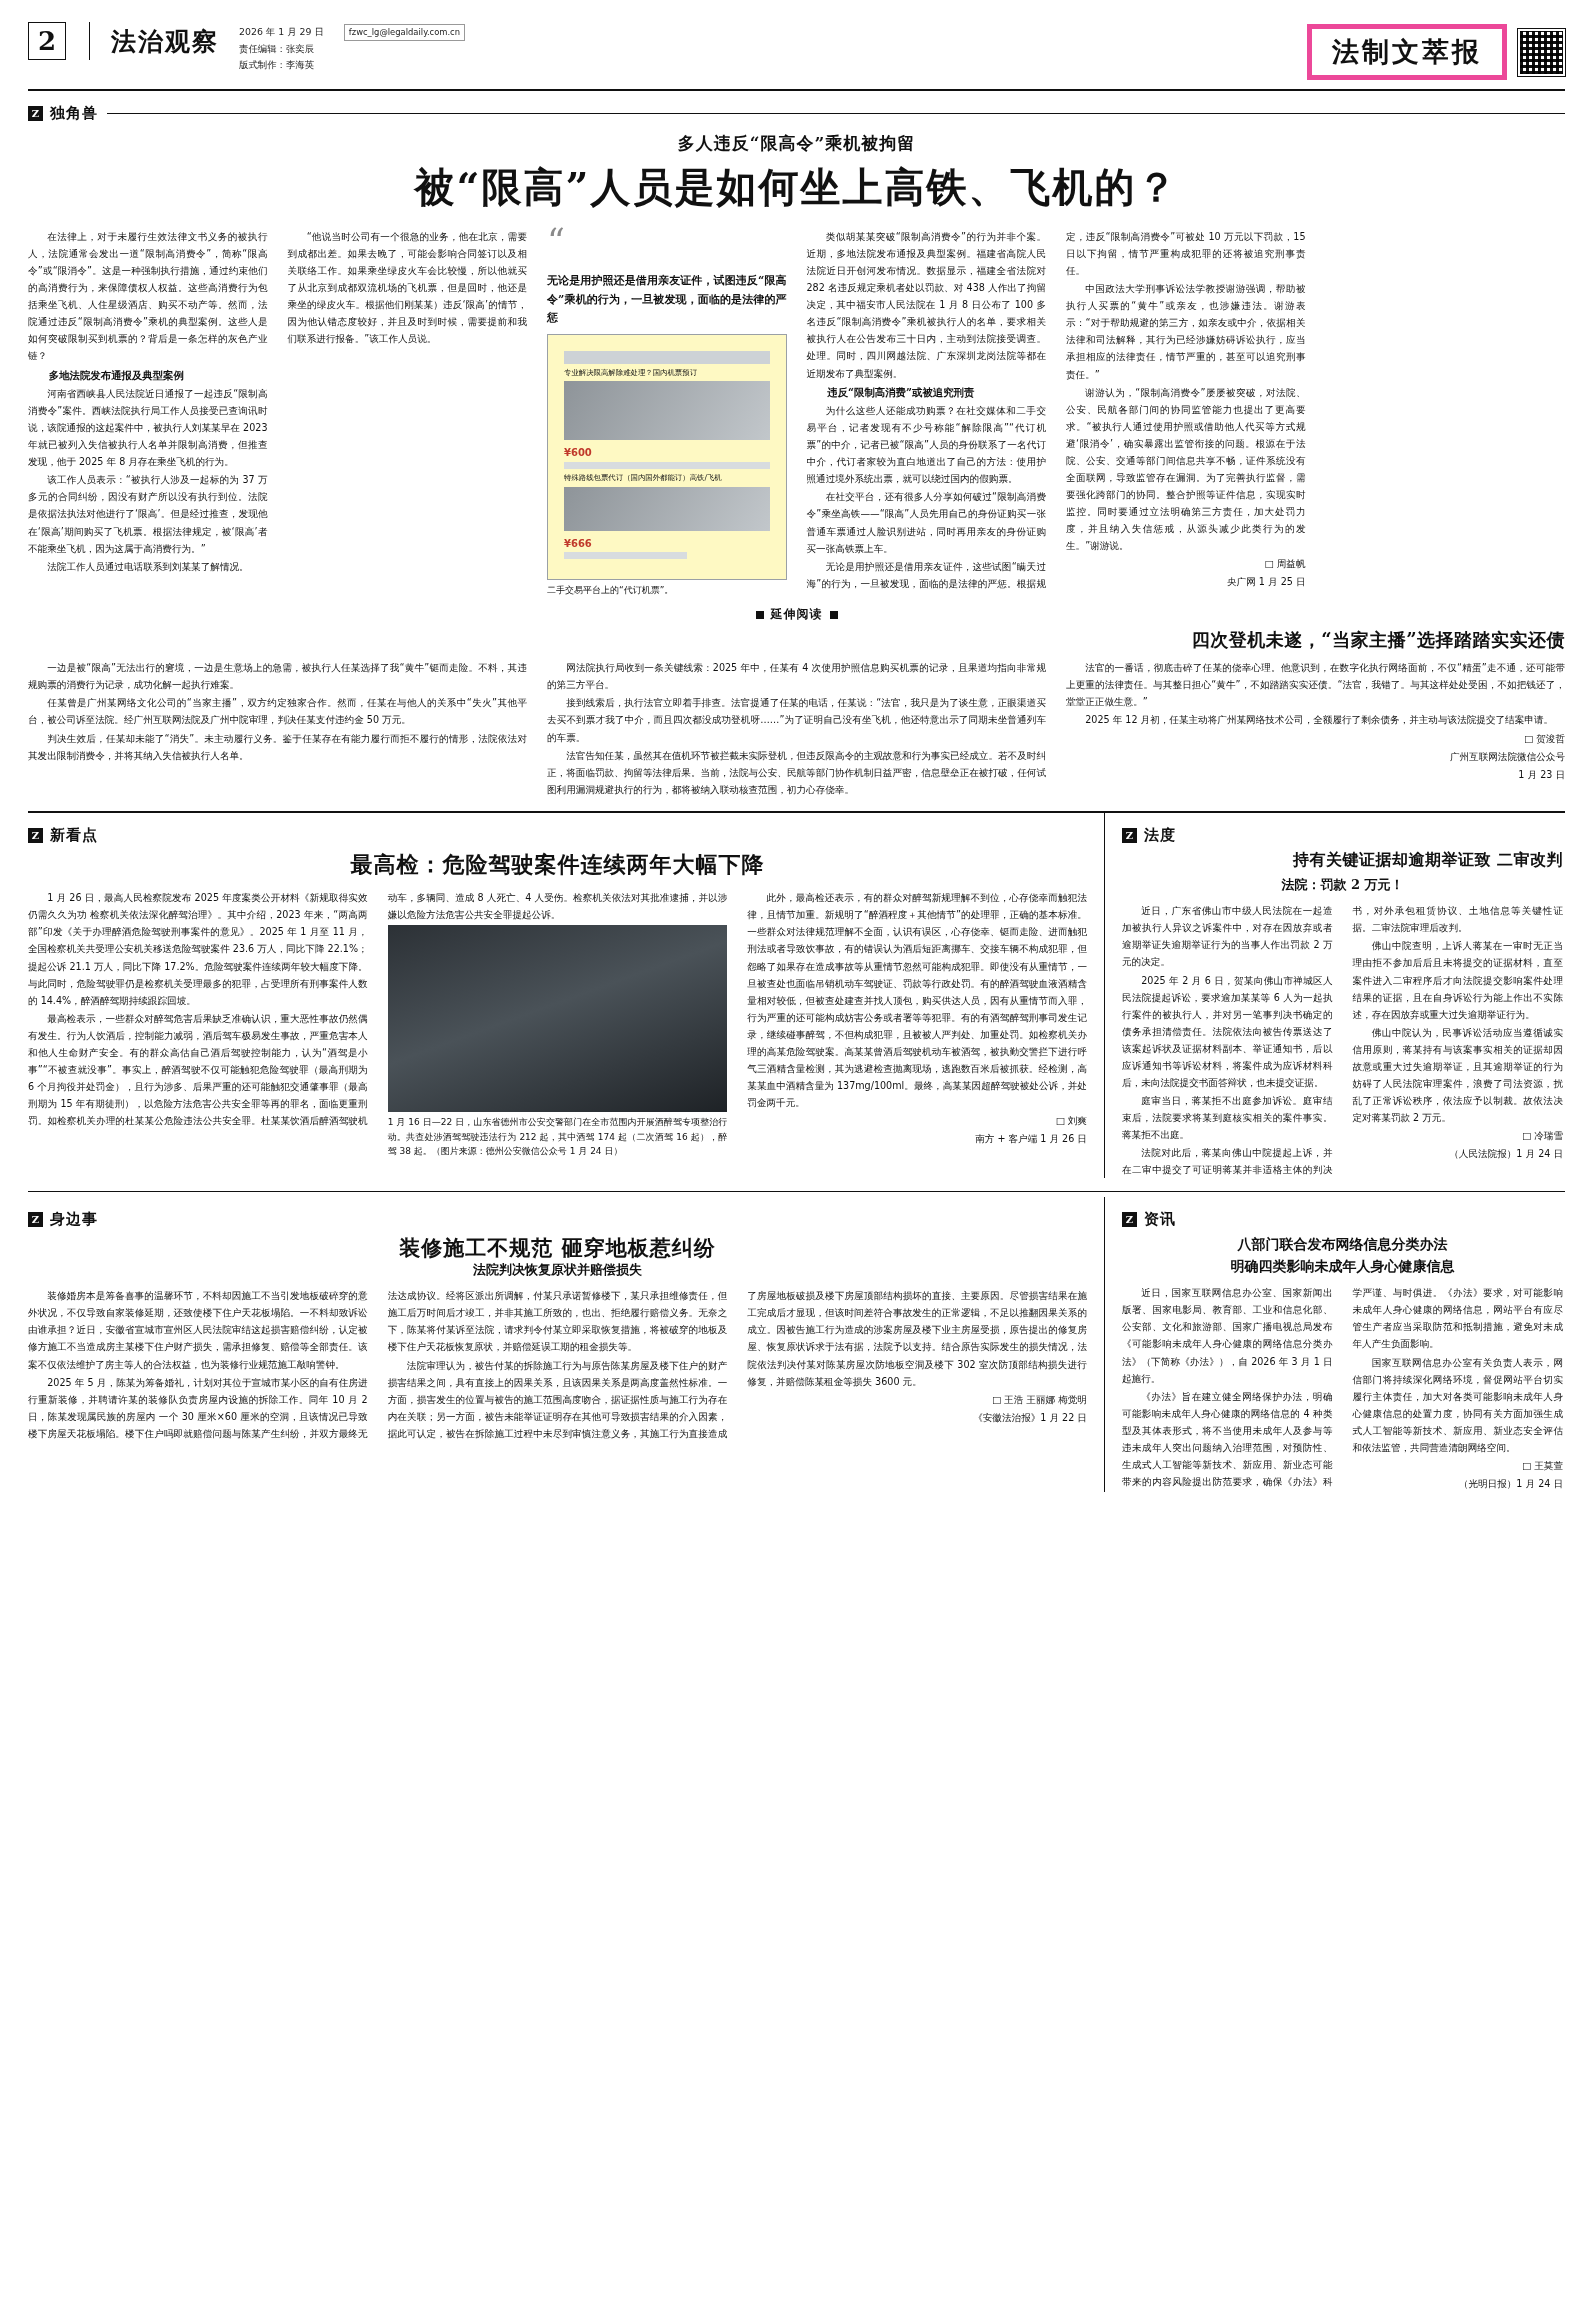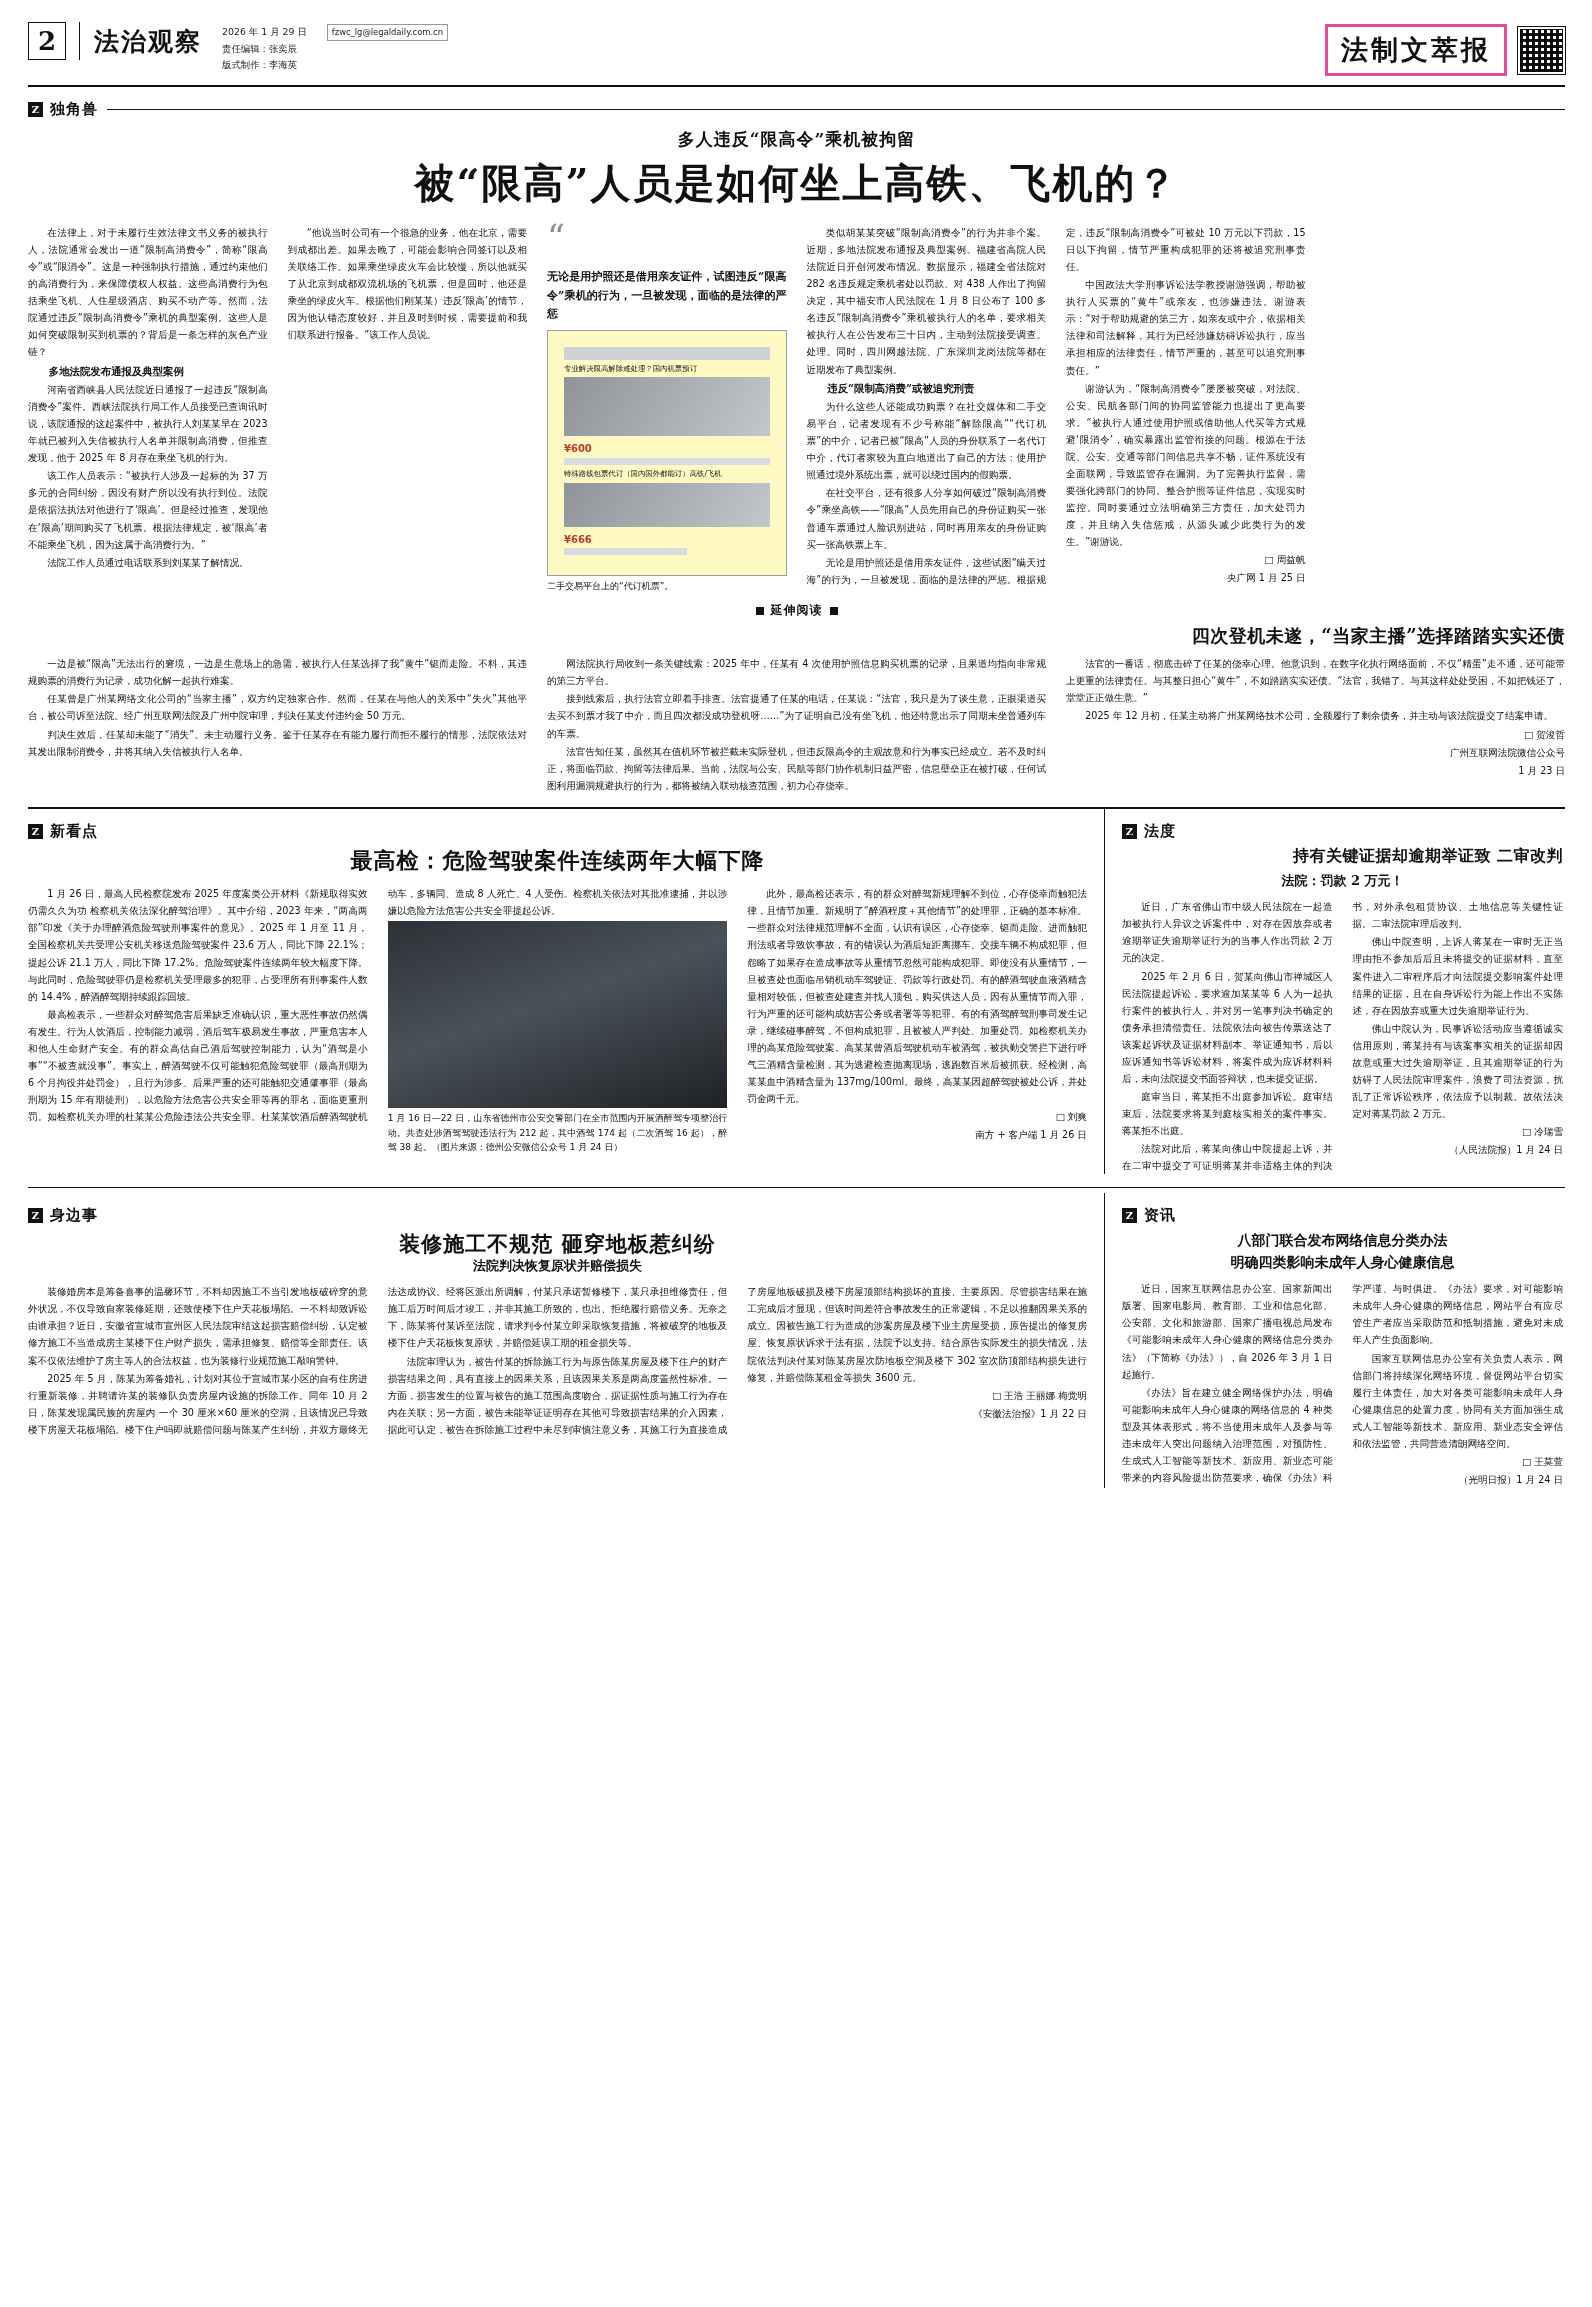--- a/index.html
+++ b/index.html
@@ -12,34 +12,34 @@
   }
   .page { width:1593px; min-height:2307px; padding:22px 28px 15px 28px; position:relative; background:#fff; }
 
   
   .masthead { display:flex; align-items:flex-start; border-bottom:2px solid #111; padding-bottom:9px; }
   .mh-pagenum {
     width:38px; height:38px; border:1.5px solid #111; display:flex; align-items:center; justify-content:center;
     font-size:26px; font-weight:bold; font-family:"DejaVu Serif","Liberation Serif",serif;
   }
   .mh-section {
-    margin-left:13px; padding-left:14px; border-left:1.5px solid #111; height:38px;
+    margin-left:23px; padding-left:21px; border-left:1.5px solid #111; height:38px;
     display:flex; align-items:center; font-size:25px; font-weight:bold; letter-spacing:2px;
     font-family:"DejaVu Serif","Liberation Serif",serif;
   }
   .mh-meta { margin-left:20px; font-size:9.4px; line-height:1.75; color:#222; padding-top:2px; }
   .mh-meta .row { display:flex; }
   .mh-meta .k { white-space:nowrap; }
   .mh-meta .mail { margin-left:20px; border:0.5px solid #999; padding:0 4px; font-size:8.4px; }
   .mh-spacer { flex:1; }
   .mh-brand {
     display:flex; align-items:center; gap:11px; padding-top:2px;
   }
   .mh-logo {
-    border:3px solid #ec4899; padding:5px 13px; font-size:27px; font-weight:bold; letter-spacing:3px;
+    border:5px solid #ec4899; padding:5px 20px; font-size:27px; font-weight:bold; letter-spacing:3px;
     font-family:"DejaVu Serif","Liberation Serif",serif; white-space:nowrap;
   }
   .qr { width:47px; height:47px; background:
       repeating-linear-gradient(0deg,#111 0 3px,#fff 3px 6px),
       repeating-linear-gradient(90deg,#111 0 3px,transparent 3px 6px);
     background-blend-mode:multiply; border:2px solid #fff; outline:1px solid #111; }
 
   
   .sec-head { display:flex; align-items:center; margin:13px 0 5px 0; }
   .sec-mark {

